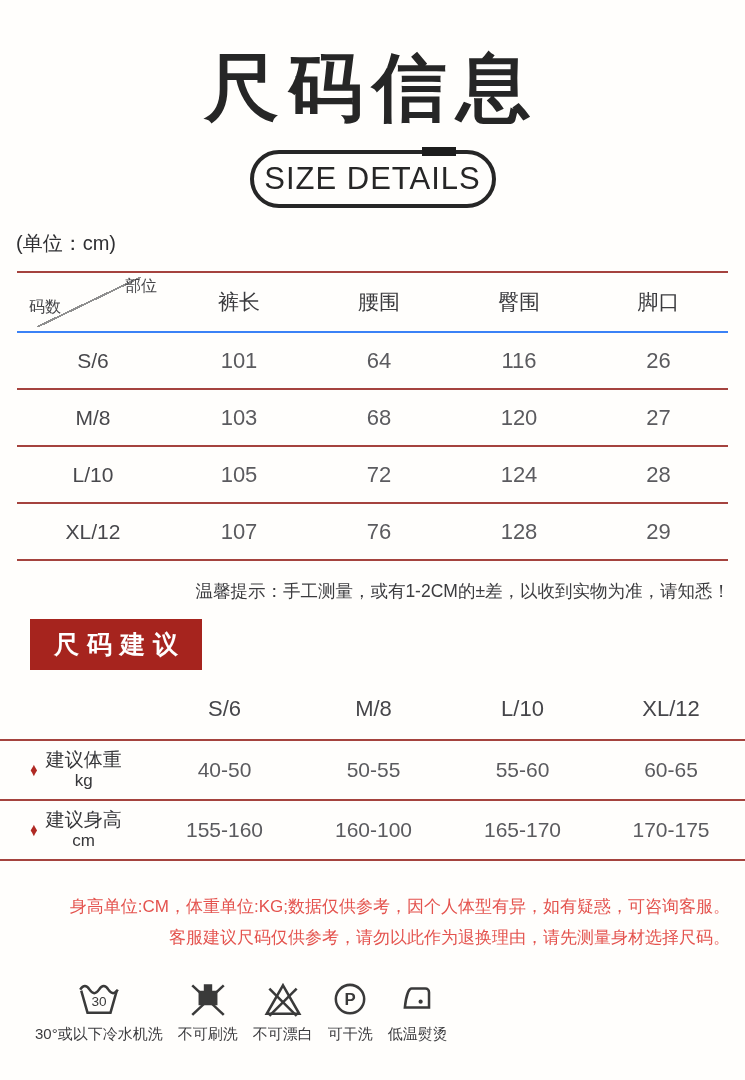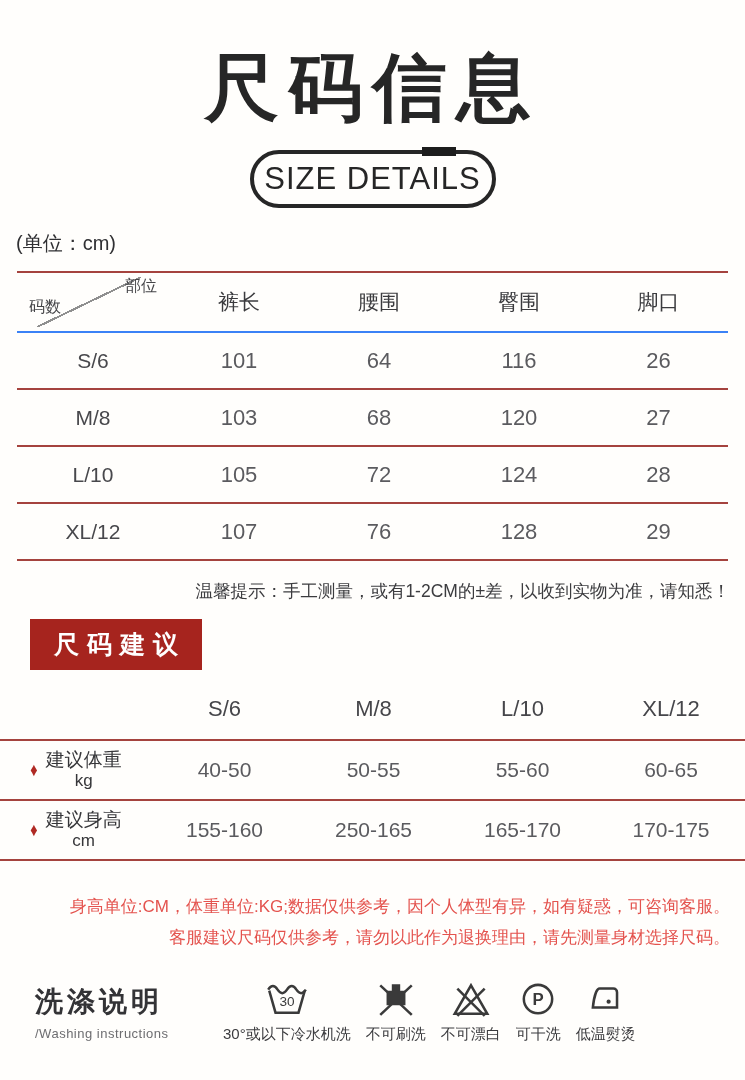--- a/index.html
+++ b/index.html
@@ -200,37 +200,33 @@
         <td>
           <div class="row-label">
             <span class="diamond">♦</span>
             <span class="label-stack">
               <span class="label-main">建议身高</span>
               <span class="label-unit">cm</span>
             </span>
           </div>
         </td>
         <td>155-160</td>
-        <td>250-165</td>
+        <td>160-100</td>
         <td>165-170</td>
         <td>170-175</td>
       </tr>
     </tbody>
   </table>
 
   <div class="notes">
     <div>身高单位:CM，体重单位:KG;数据仅供参考，因个人体型有异，如有疑惑，可咨询客服。</div>
     <div>客服建议尺码仅供参考，请勿以此作为退换理由，请先测量身材选择尺码。</div>
   </div>
 
   <div class="washing">
-    <div class="wash-title-block">
-      <div class="wash-title">洗涤说明</div>
-      <div class="wash-sub">/Washing instructions</div>
-    </div>
     <div class="wash-items">
 
 
       <div class="wash-item">
         <svg width="46" height="42" viewBox="0 0 44 40">
           <path class="icon-stroke" d="M4 12 c3 -4.5 6 -4.5 9 0 c3 4.5 6 4.5 9 0 c3 -4.5 6 -4.5 9 0 c3 4.5 6 4.5 9 0"></path>
           <path class="icon-stroke" d="M5 13 L11 34 H33 L39 13"></path>
           <text class="icon-text" x="22" y="28" font-size="13" text-anchor="middle">30</text>
         </svg>
         <div class="wash-label">30°或以下冷水机洗</div>

